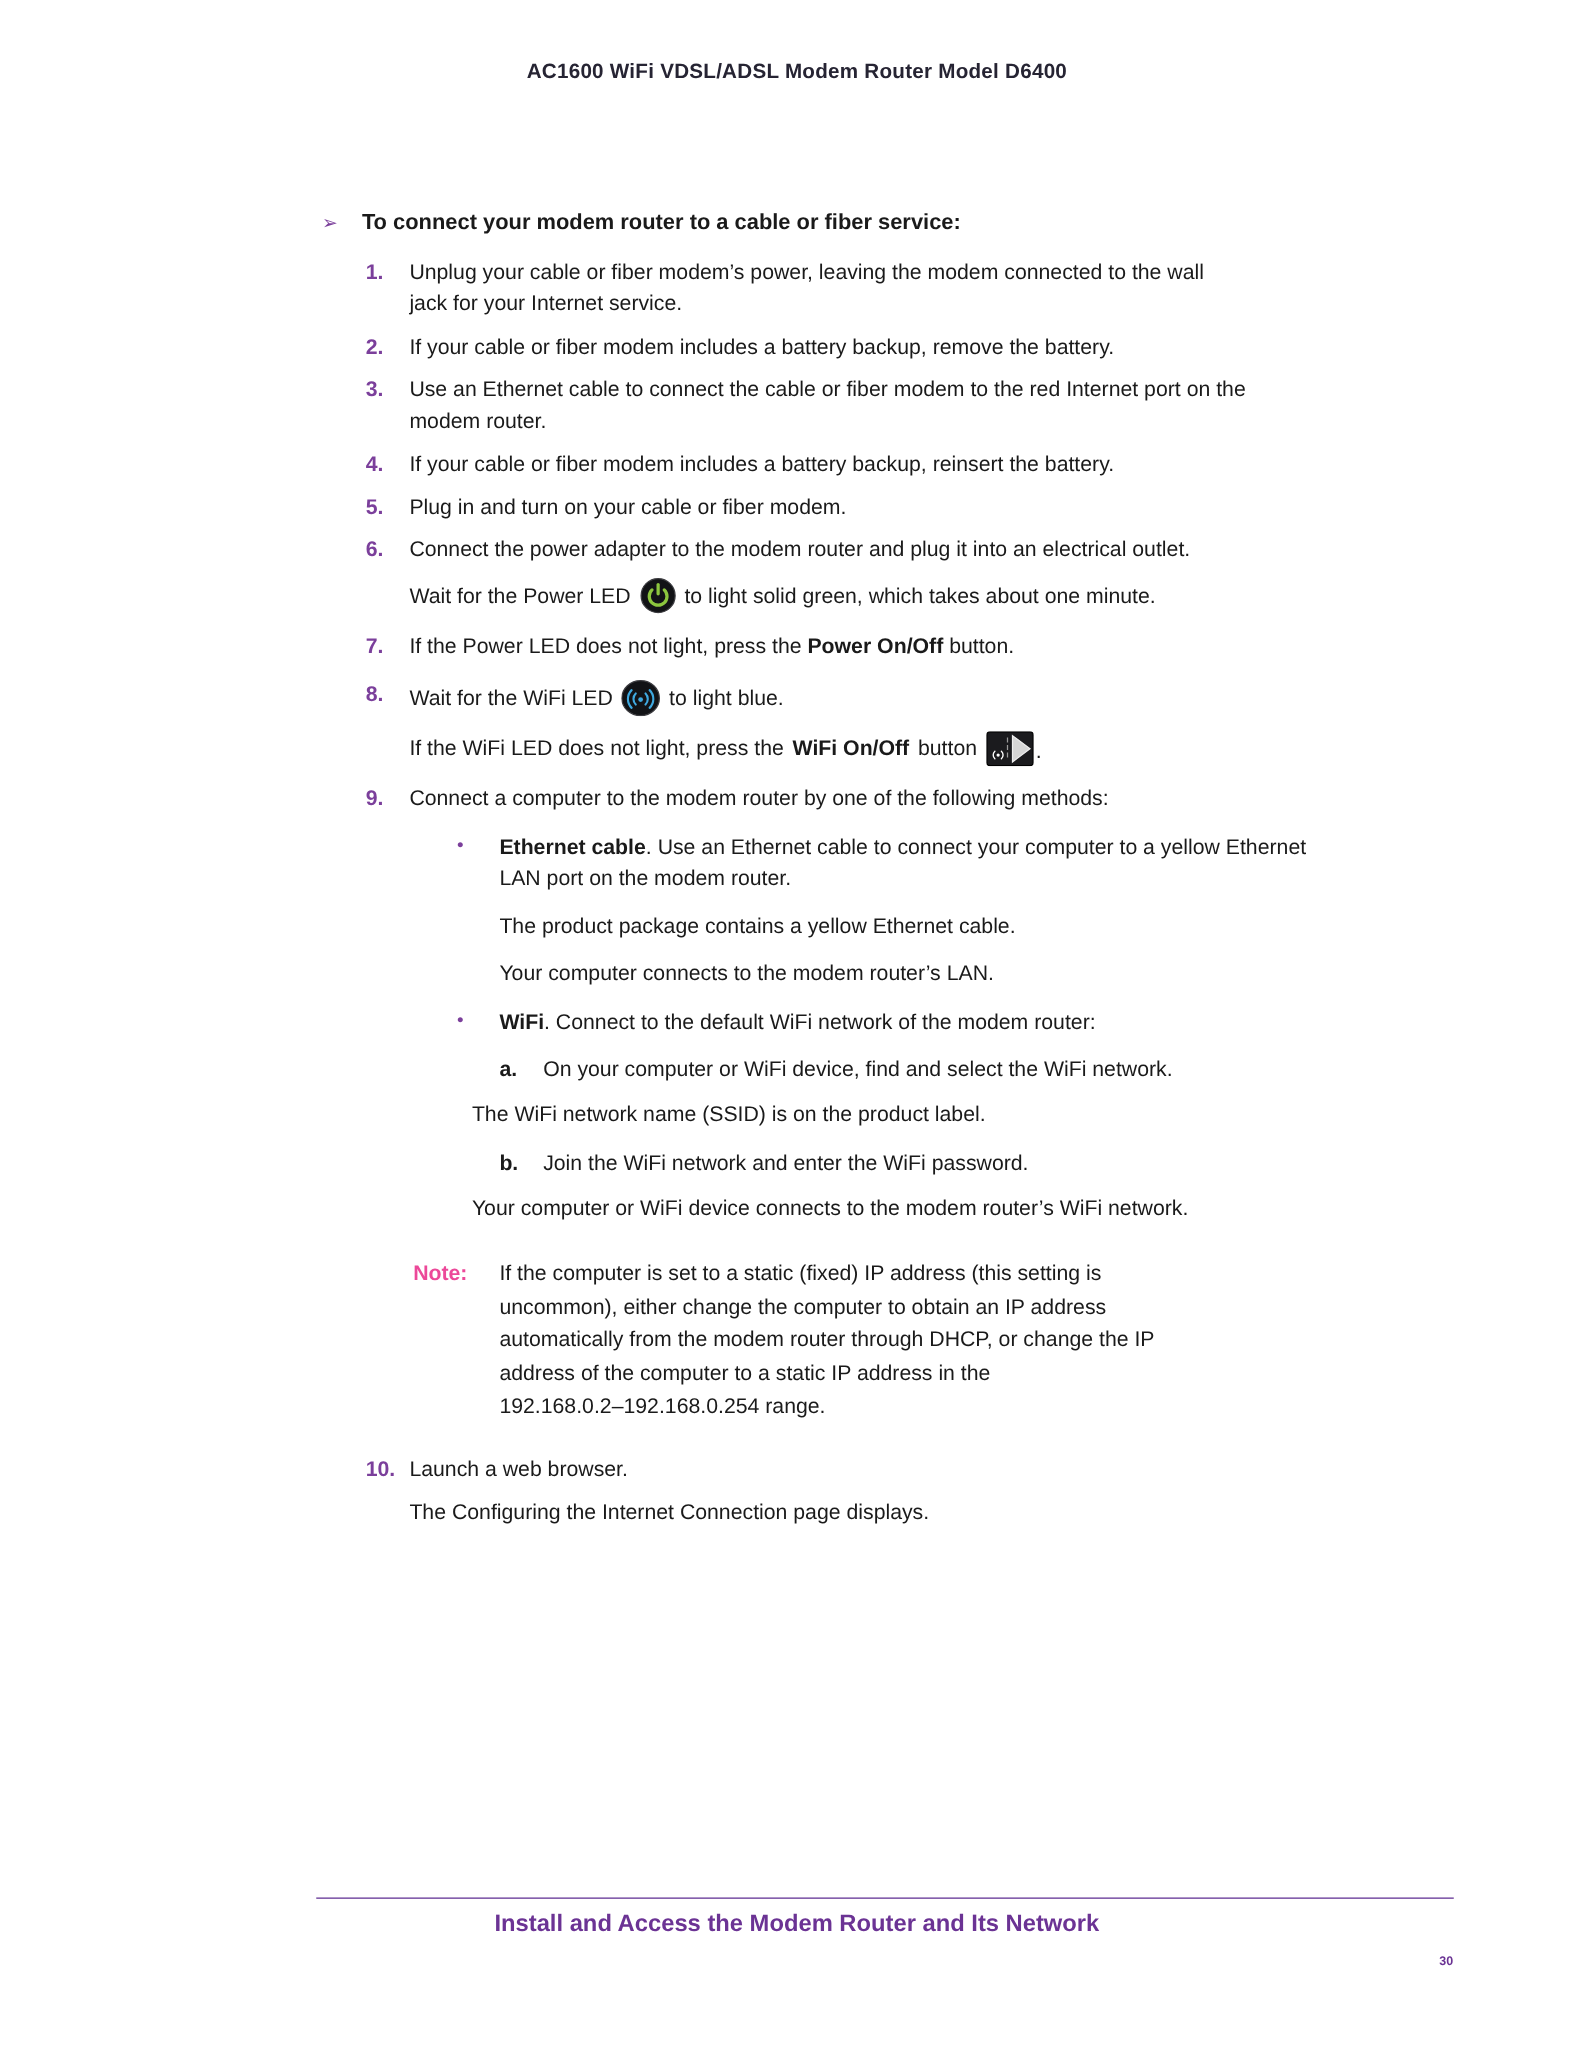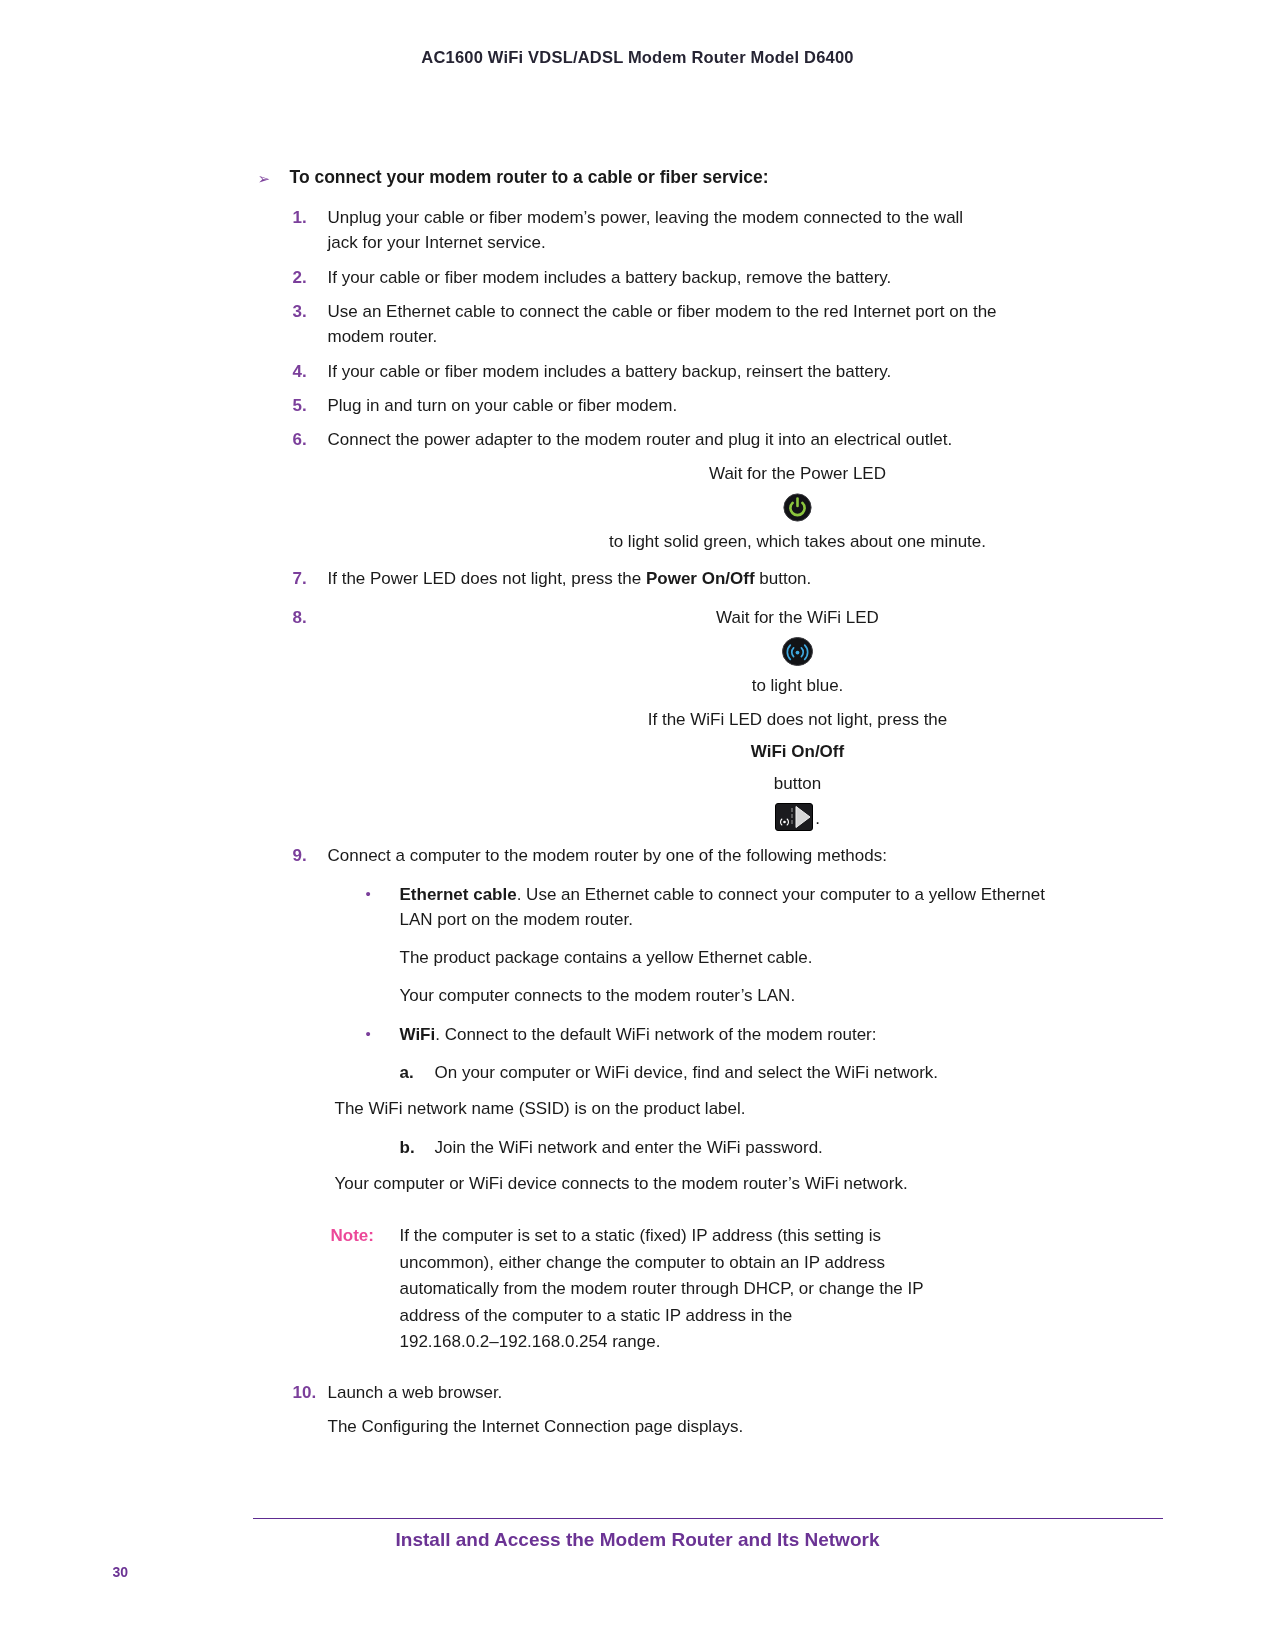--- a/index.html
+++ b/index.html
@@ -23,42 +23,42 @@
   .content {
     position:absolute; top:165px; left:145px; width:1010px;
     font-size:17px; line-height:25px;
   }
   .proc-title { position:relative; padding-left:32px; margin-bottom:15px; font-weight:700; font-size:17.5px; }
   .proc-title .arrow { position:absolute; left:0; top:1px; color:#7b3f9b; font-weight:400; font-size:15px; }
   .li { position:relative; padding-left:70px; margin-bottom:9px; }
   .li .num { position:absolute; left:35px; top:0; width:34px; font-weight:700; color:#7b3f9b; }
   .pre-line { white-space:pre-line; }
   .subp { margin:9px 0 12px 70px; }
-  .icon-line { display:flex; align-items:center; gap:7px; min-height:31px;flex-direction:column; }
+  .icon-line { display:flex; align-items:center; gap:7px; min-height:31px; }
   .icon-line.as-li { padding-left:70px; margin-bottom:9px; }
   .icon { display:inline-flex; align-items:center; flex:0 0 auto; }
   .icon-period { display:inline-flex; align-items:flex-end; }
   .icon-period .dot { margin-left:2px; }
   b.inl { font-weight:700; color:#1a1a1a; }
   .bullet { position:relative; padding-left:142px; margin:14px 0 13px; }
   .bullet .marker { position:absolute; left:108px; top:-1px; color:#7b3f9b; font-size:15px; }
   .bullet-note { margin:13px 0 13px 142px; }
   .alpha { position:relative; padding-left:177px; margin:12px 0 11px; }
   .alpha .letter { position:absolute; left:142px; top:0; font-weight:700; color:#1a1a1a; }
-  .alpha-note { margin:11px 0 14px 77px; }
+  .alpha-note { margin:11px 0 14px 120px; }
   .note-block { position:relative; padding-left:142px; margin:27px 0 24px; line-height:26.5px; }
   .note-block .note-label { position:absolute; left:73px; top:0; font-weight:700; color:#ec4899; }
   .footer-rule { position:absolute; top:1518px; left:140px; width:995px; border-top:1.6px solid #5e2c91; }
   .footer-section {
     position:absolute; top:1529px; left:0; width:100%;
     text-align:center; font-size:19px; font-weight:700; color:#6b3394;
   }
   .page-number {
     position:absolute; top:1564px; left:0; width:100%;
-    text-align:left; font-size:14px; font-weight:700; color:#6b3394;
+    text-align:right; font-size:10px; font-weight:700; color:#6b3394;
   }
 </style>
 </head>
 <body>
 
 <div class="page">
 
   <div class="header">AC1600 WiFi VDSL/ADSL Modem Router Model D6400</div>
 
   <div class="content">

